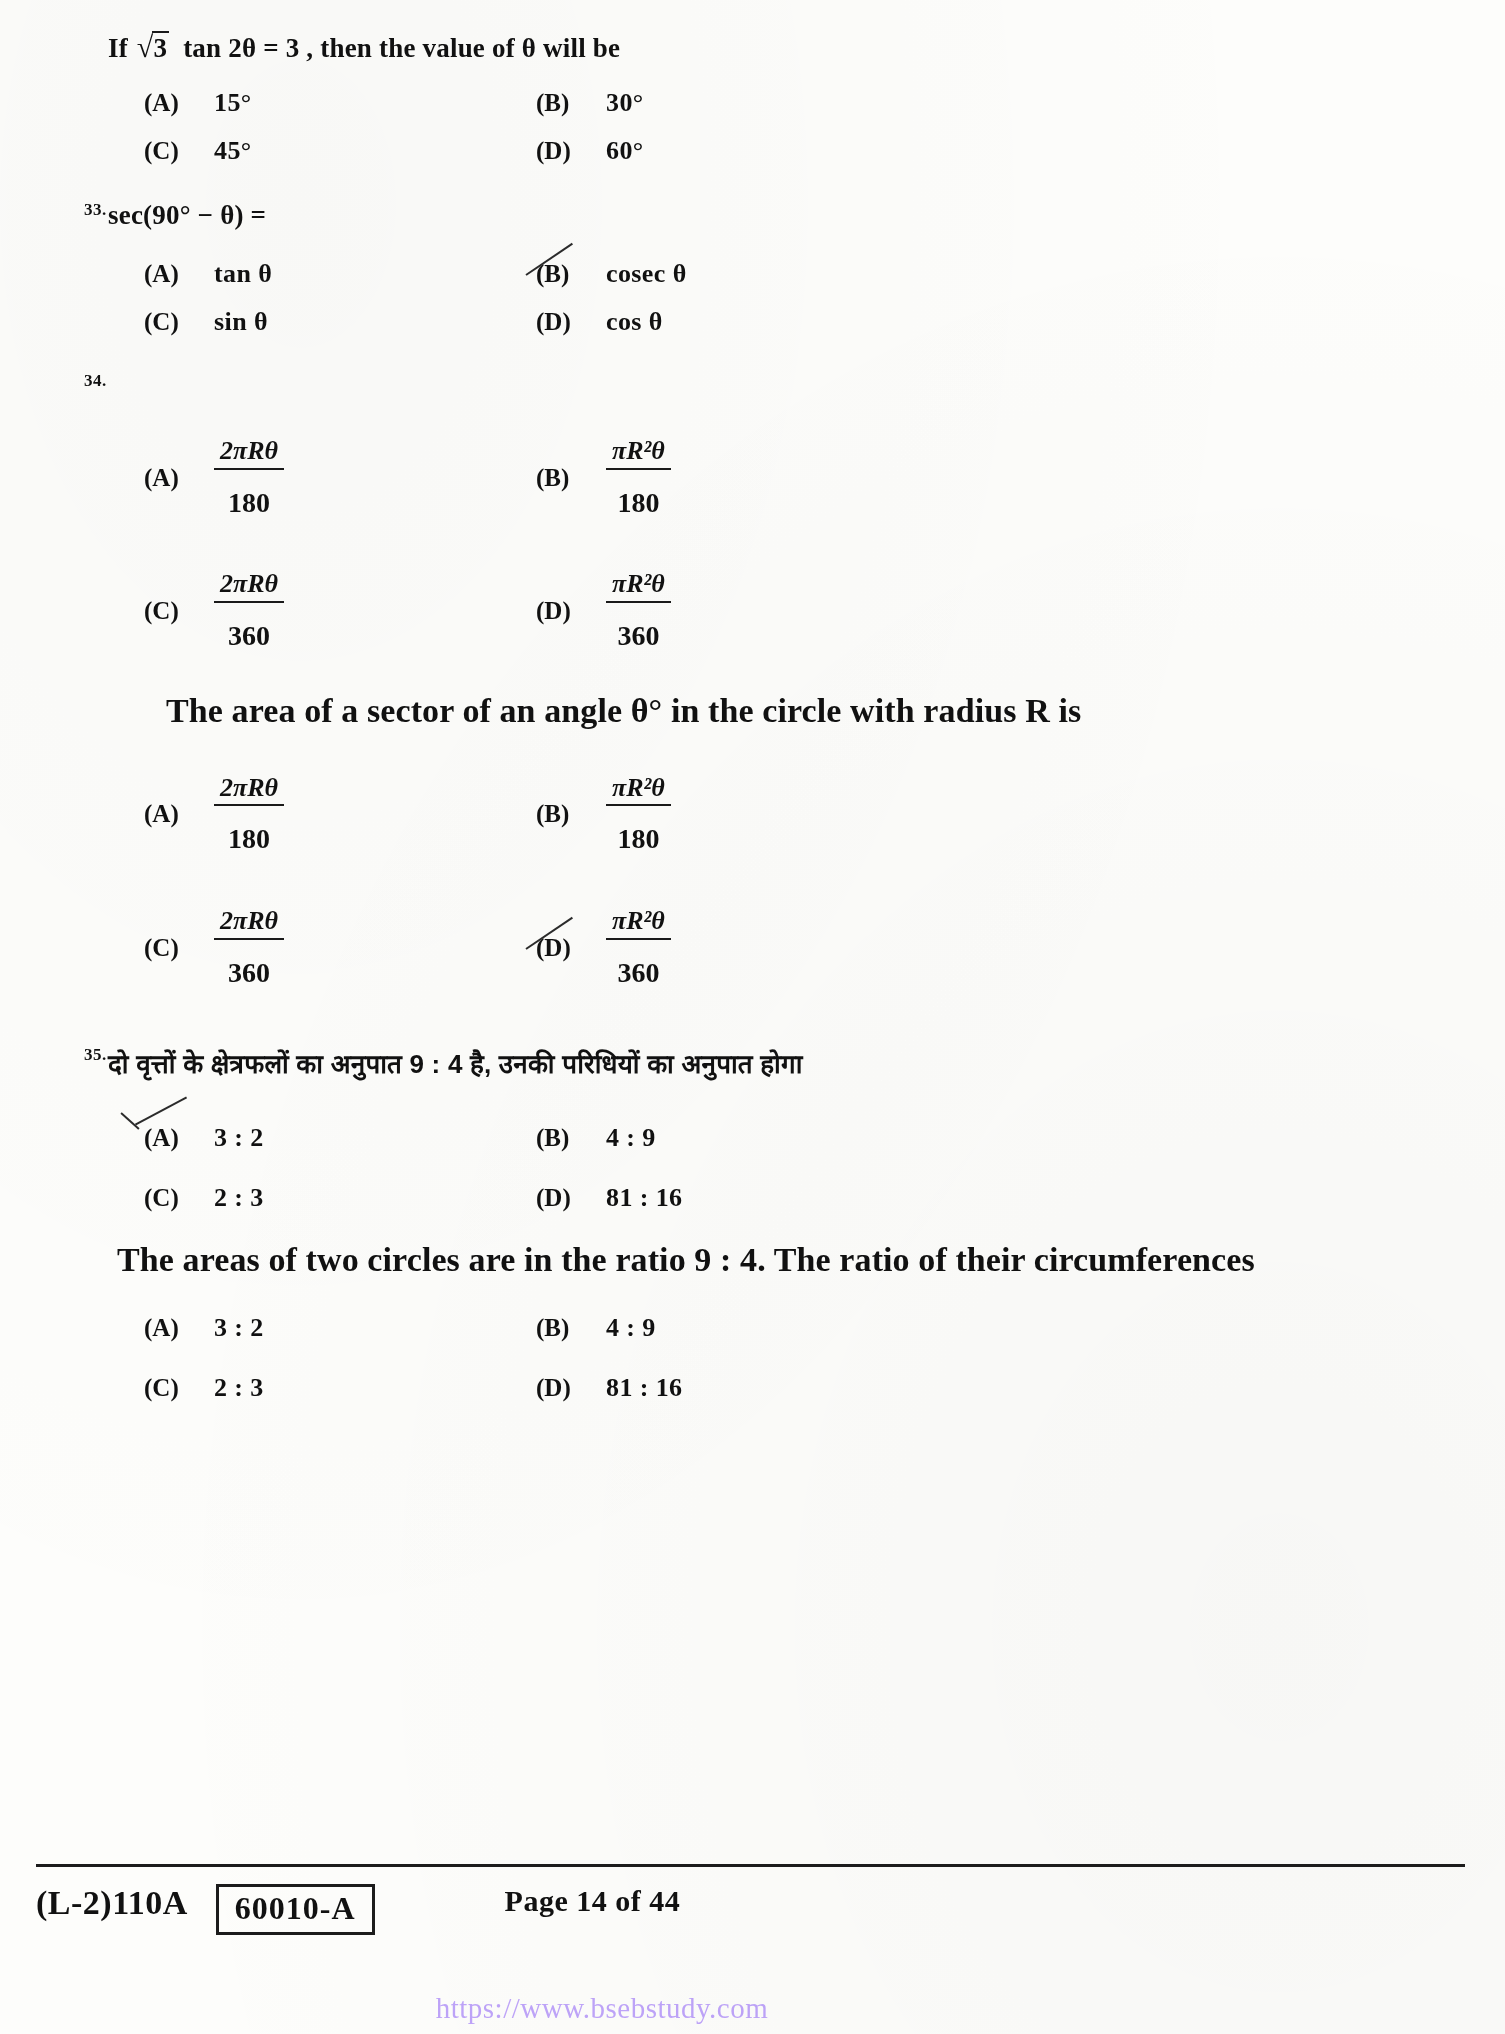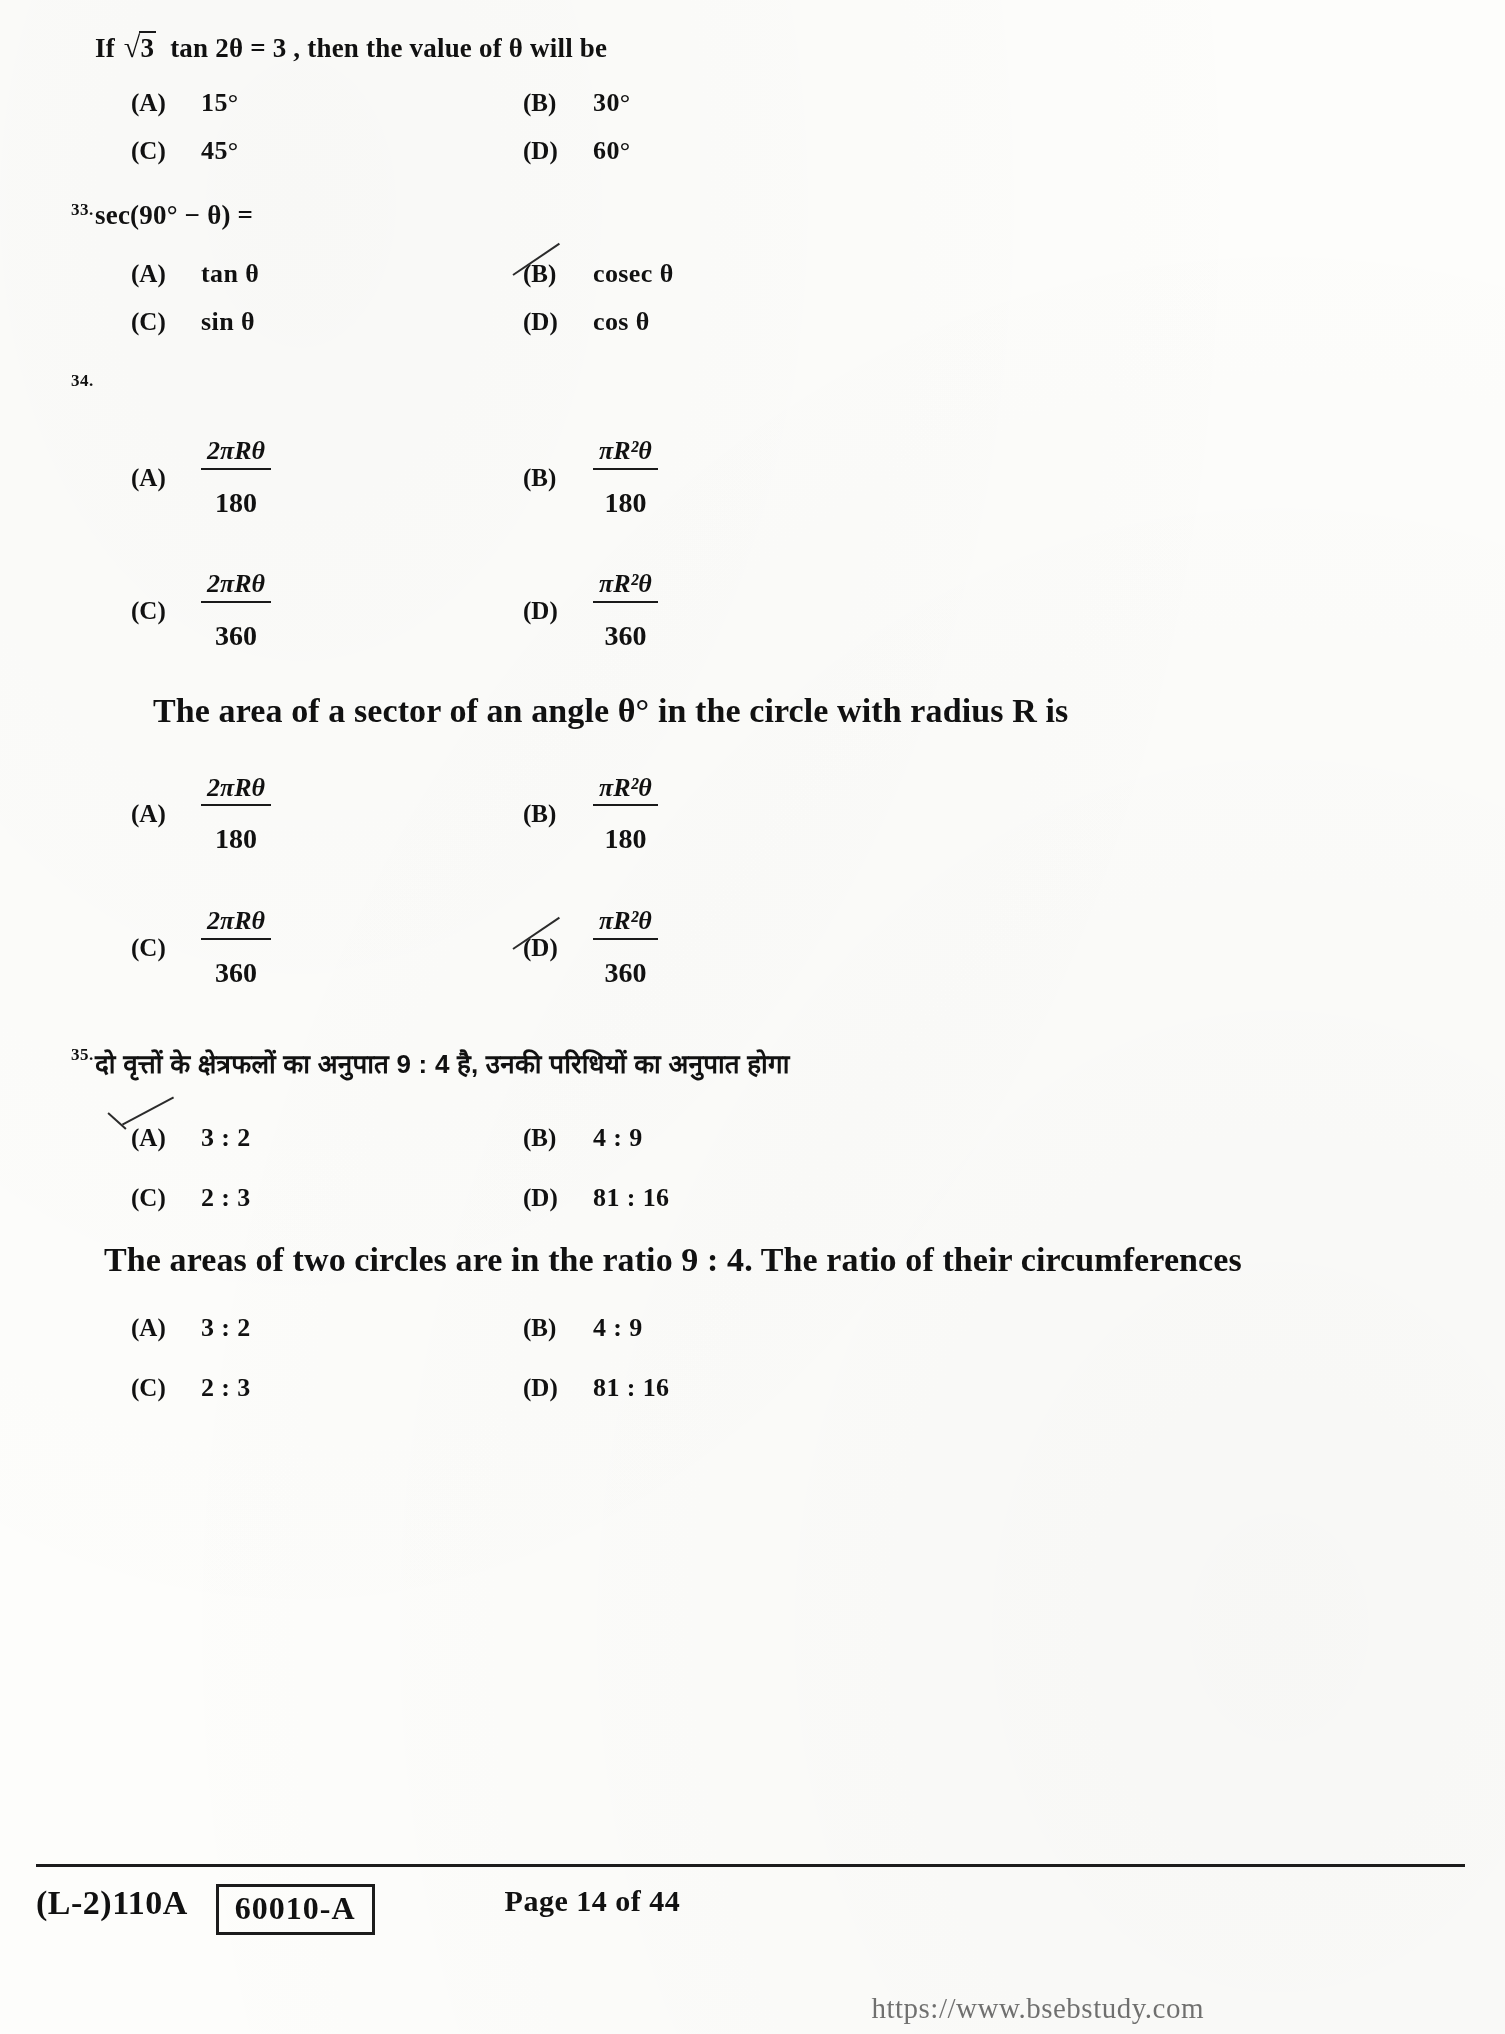--- a/index.html
+++ b/index.html
@@ -26,21 +26,21 @@
     content: "";
     position: absolute;
     inset: 0;
     background:
       radial-gradient(ellipse at 20% 10%, rgba(0,0,0,0.02), transparent 60%),
       radial-gradient(ellipse at 85% 80%, rgba(0,0,0,0.025), transparent 65%);
     pointer-events: none;
   }
   .content {
     position: absolute;
-    left: 3px; top: 0;
+    left: 16px; top: 0;
     width: 1322px;
   }
 
   .q-block { position: relative; }
 
   .q-head {
     display: flex;
     align-items: flex-start;
   }
   .q-num {
@@ -200,23 +200,23 @@
   .footer-page {
     margin-left: 130px;
     font-size: 30px;
     font-weight: 700;
     letter-spacing: 0.5px;
   }
   .footer-url {
     position: absolute;
     top: 1992px;
     width: 1204px;
-    text-align: right;
+    text-align: center;
     font-size: 29px;
-    color: #000000;
+    color: #8b5cf6;
     letter-spacing: 0.5px;
     opacity: 0.55;
   }
 
   .eng-line {
     font-size: 34px;
     font-weight: 700;
     padding-left: 150px;
     letter-spacing: 0.1px;
   }

